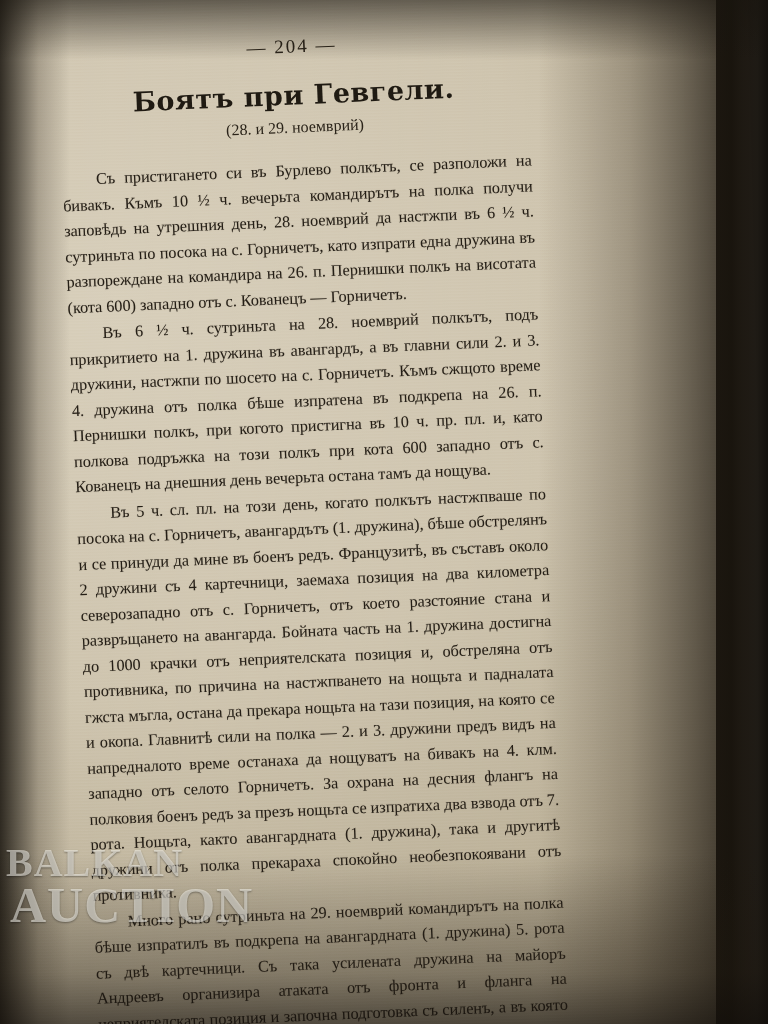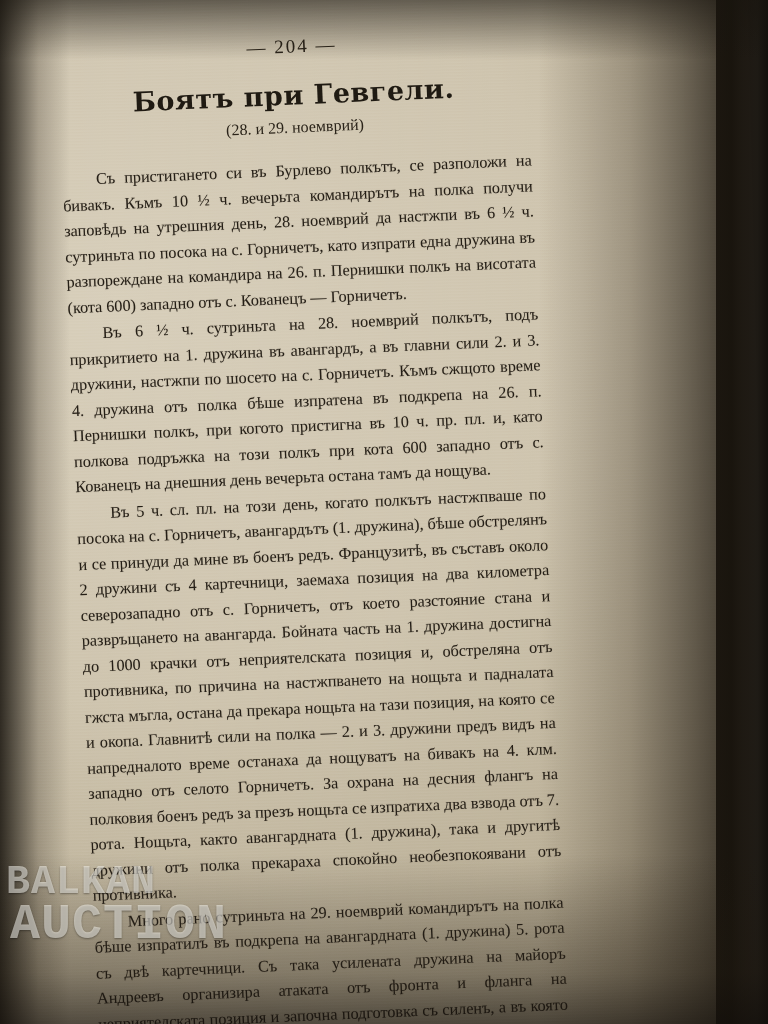--- a/index.html
+++ b/index.html
@@ -134,23 +134,23 @@
     text-align: justify;
     text-indent: 34px;
     color: #241e16;
     text-shadow: 0 0 1px rgba(60,48,32,0.25);
   }
 
   
   .watermark {
     position: absolute;
     left: 6px;
-    bottom: 76px;
+    bottom: 96px;
     color: rgba(250,248,240,0.55);
-    font-family: Liberation Mono, monospace;
+    font-family: Liberation Serif, serif;
     font-weight: bold;
     letter-spacing: 1px;
     line-height: 0.92;
     pointer-events: none;
     text-shadow: 0 1px 2px rgba(0,0,0,0.35);
   }
   .watermark .w1 { font-size: 40px; display: block; }
   .watermark .w2 { font-size: 50px; display: block; margin-left: 4px; }
   .watermark .w3 { font-size: 27px; display: block; margin-left: 52px; font-weight: normal;}
 

